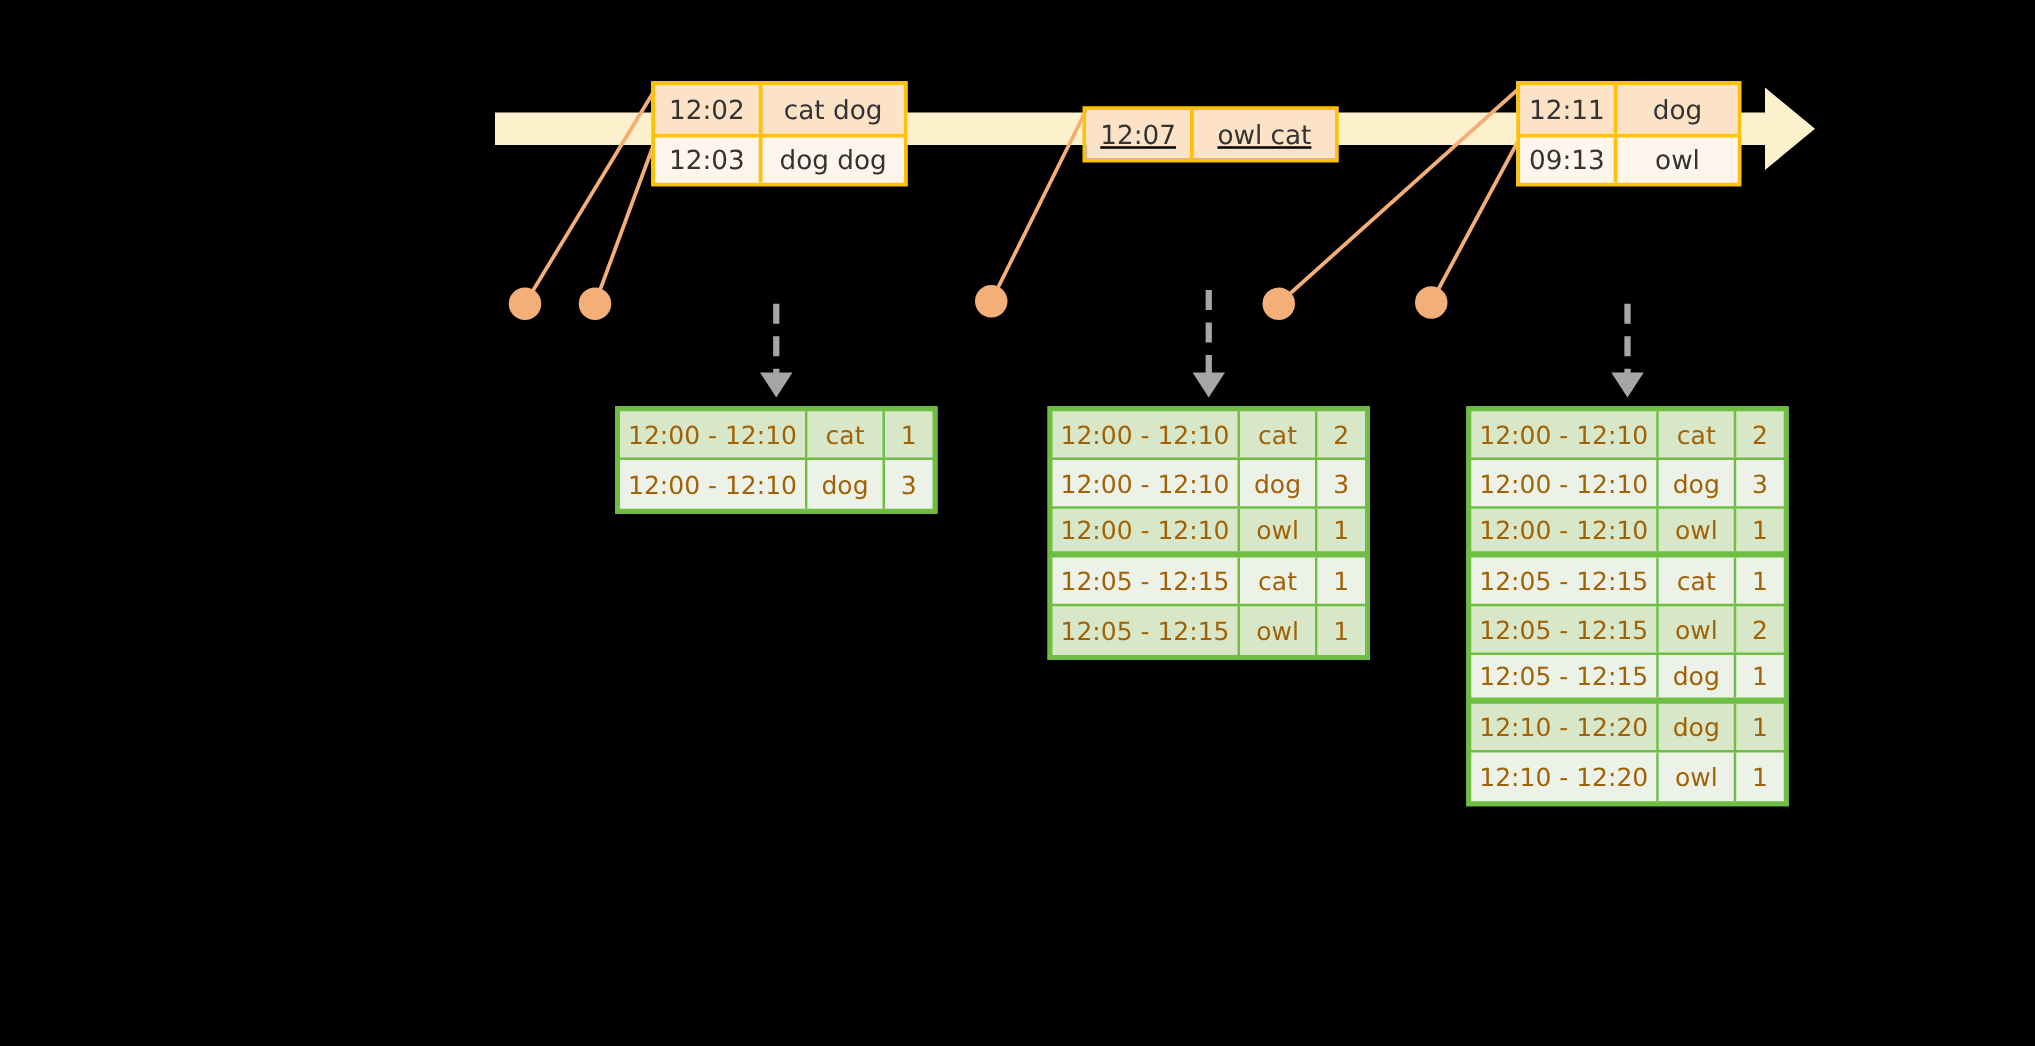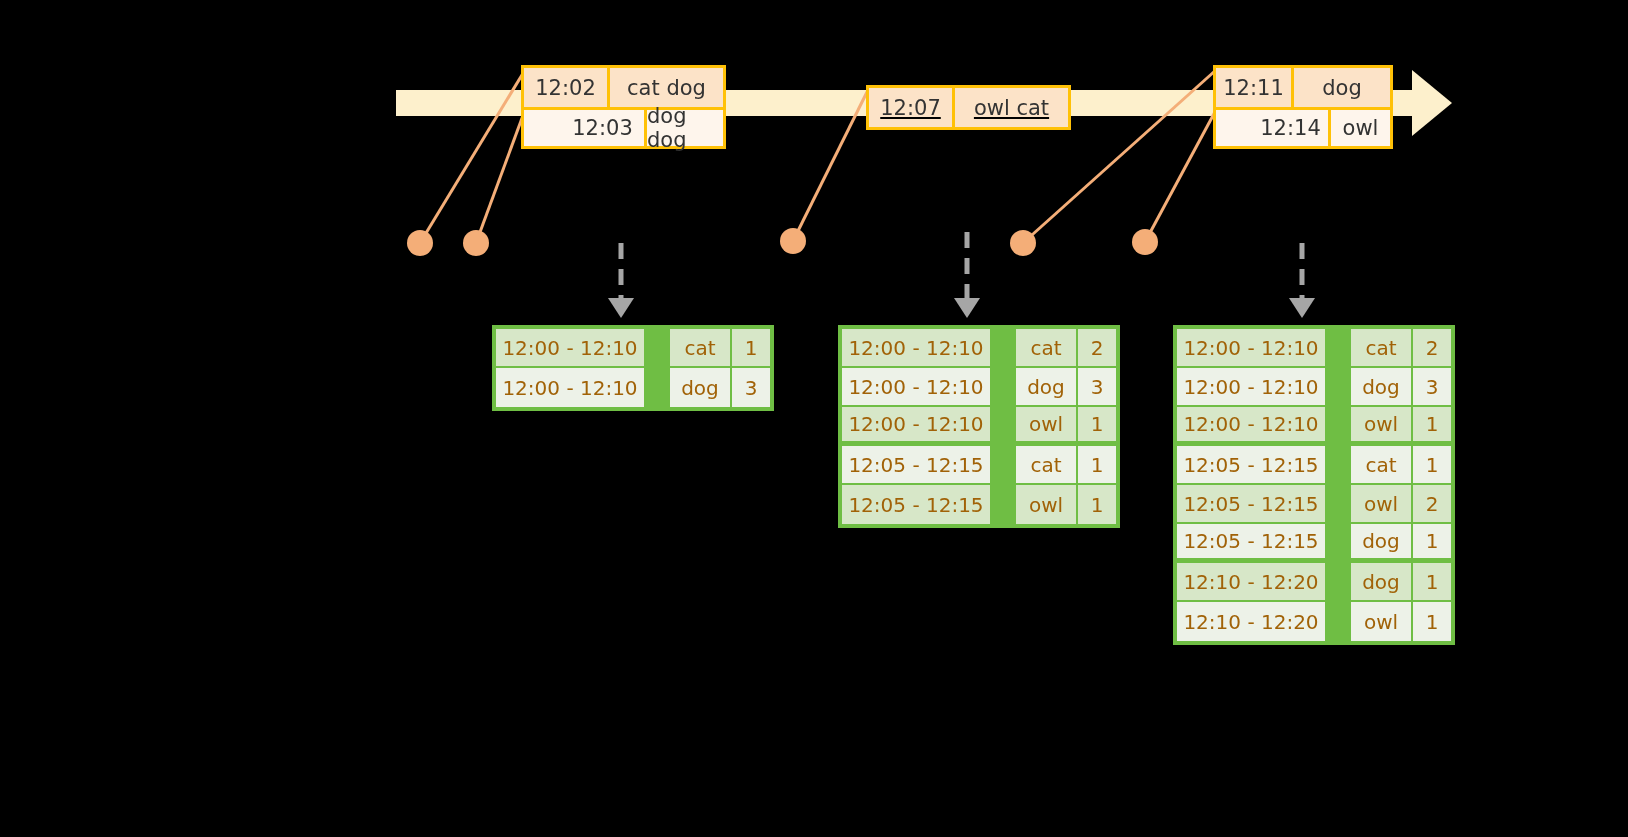--- a/index.html
+++ b/index.html
@@ -47,21 +47,21 @@
   }
   .event-row {
     display: flex;
     height: 39px;
     box-sizing: border-box;
   }
   .event-row + .event-row {
     border-top: 3px solid #FFC107;
   }
   .event-row.shade { background: #FCE3C8; }
-  .event-row.plain { background: #FEF5EC; padding-left: 37px; }
+  .event-row.plain { background: #FEF5EC; }
   .ev-time {
     box-sizing: border-box;
     border-right: 3px solid #FFC107;
     display: flex;
     align-items: center;
     justify-content: center;
     font-size: 21px;
     color: #333333;
   }
   .ev-val {
@@ -109,21 +109,21 @@
     box-sizing: border-box;
     display: flex;
     align-items: center;
     justify-content: center;
     font-size: 20px;
     color: #a16207;
     border-right: 2px solid #6FBE44;
   }
   .cell.last-cell { border-right: none; }
   .c-window { width: 150px; }
-  .c-key { width: 62px; margin-left: 24px; }
+  .c-key { width: 62px; }
   .c-count { width: 38px; }
 
   #result-table-1 { left: 492px; top: 325px; }
   #result-table-2 { left: 838px; top: 325px; }
   #result-table-3 { left: 1173px; top: 325px; }
 </style>
 </head>
 <body>
 
 <div id="stage">
@@ -173,21 +173,21 @@
       <div class="ev-val">owl cat</div>
     </div>
   </div>
 
   <div class="event-box" id="event-box-3">
     <div class="event-row shade">
       <div class="ev-time">12:11</div>
       <div class="ev-val">dog</div>
     </div>
     <div class="event-row plain">
-      <div class="ev-time">12:14</div>
+      <div class="ev-time">09:13</div>
       <div class="ev-val">owl</div>
     </div>
   </div>
 
   <div class="result-table" id="result-table-1">
       <div class="res-row shade">
         <div class="cell c-window">12:00 - 12:10</div>
         <div class="cell c-key">cat</div>
         <div class="cell c-count last-cell">1</div>
       </div>

